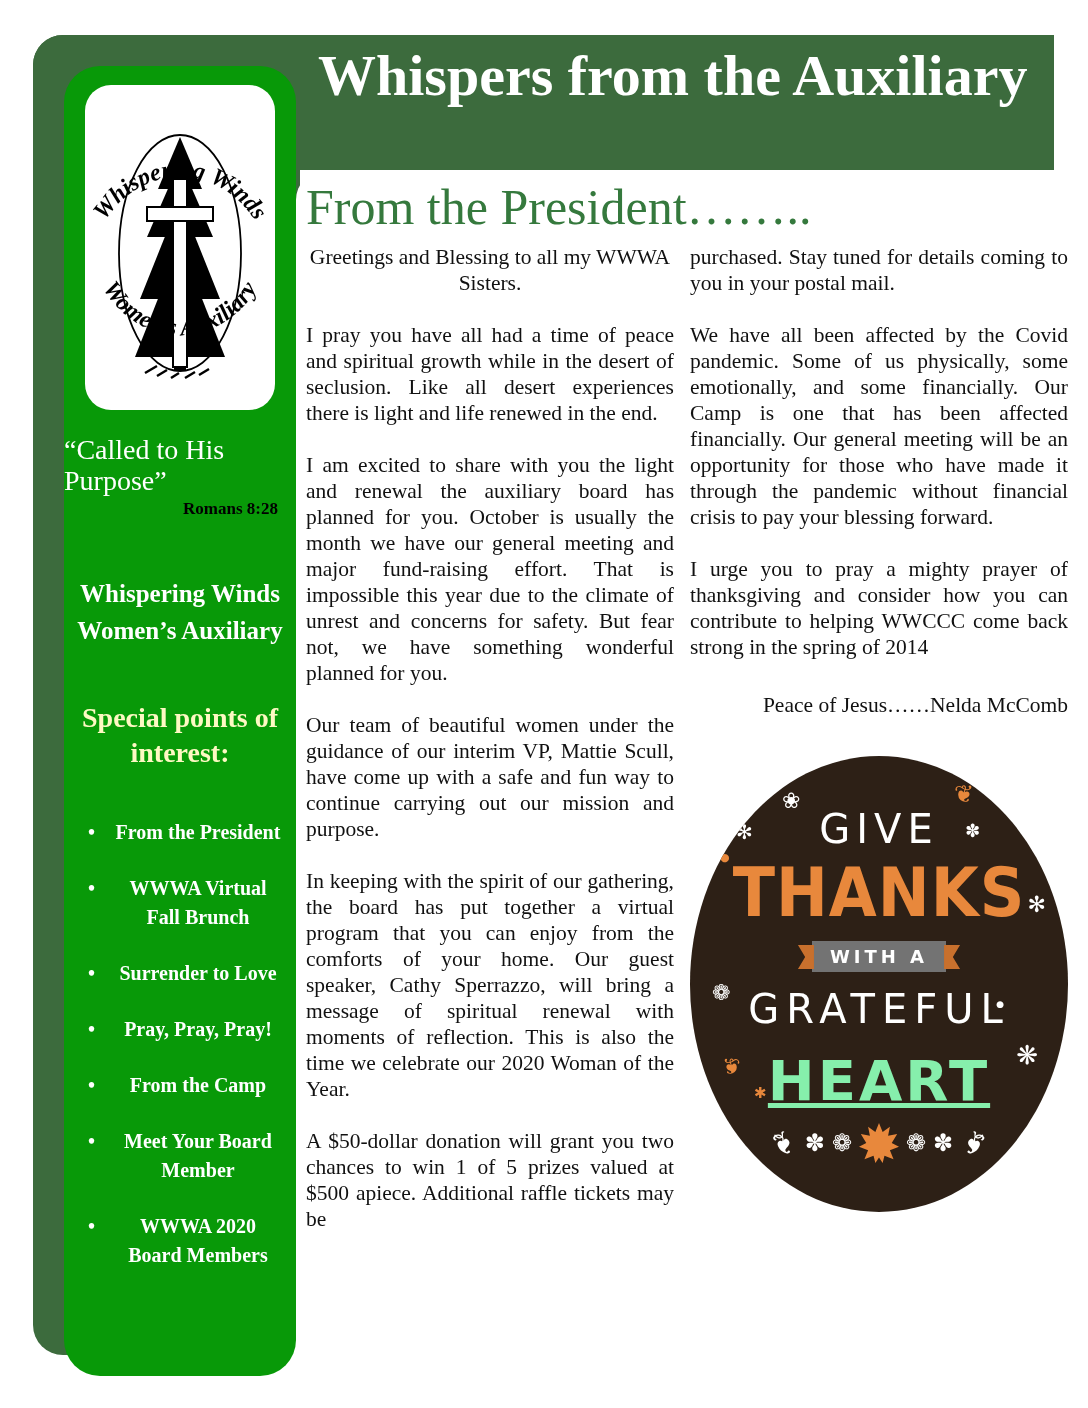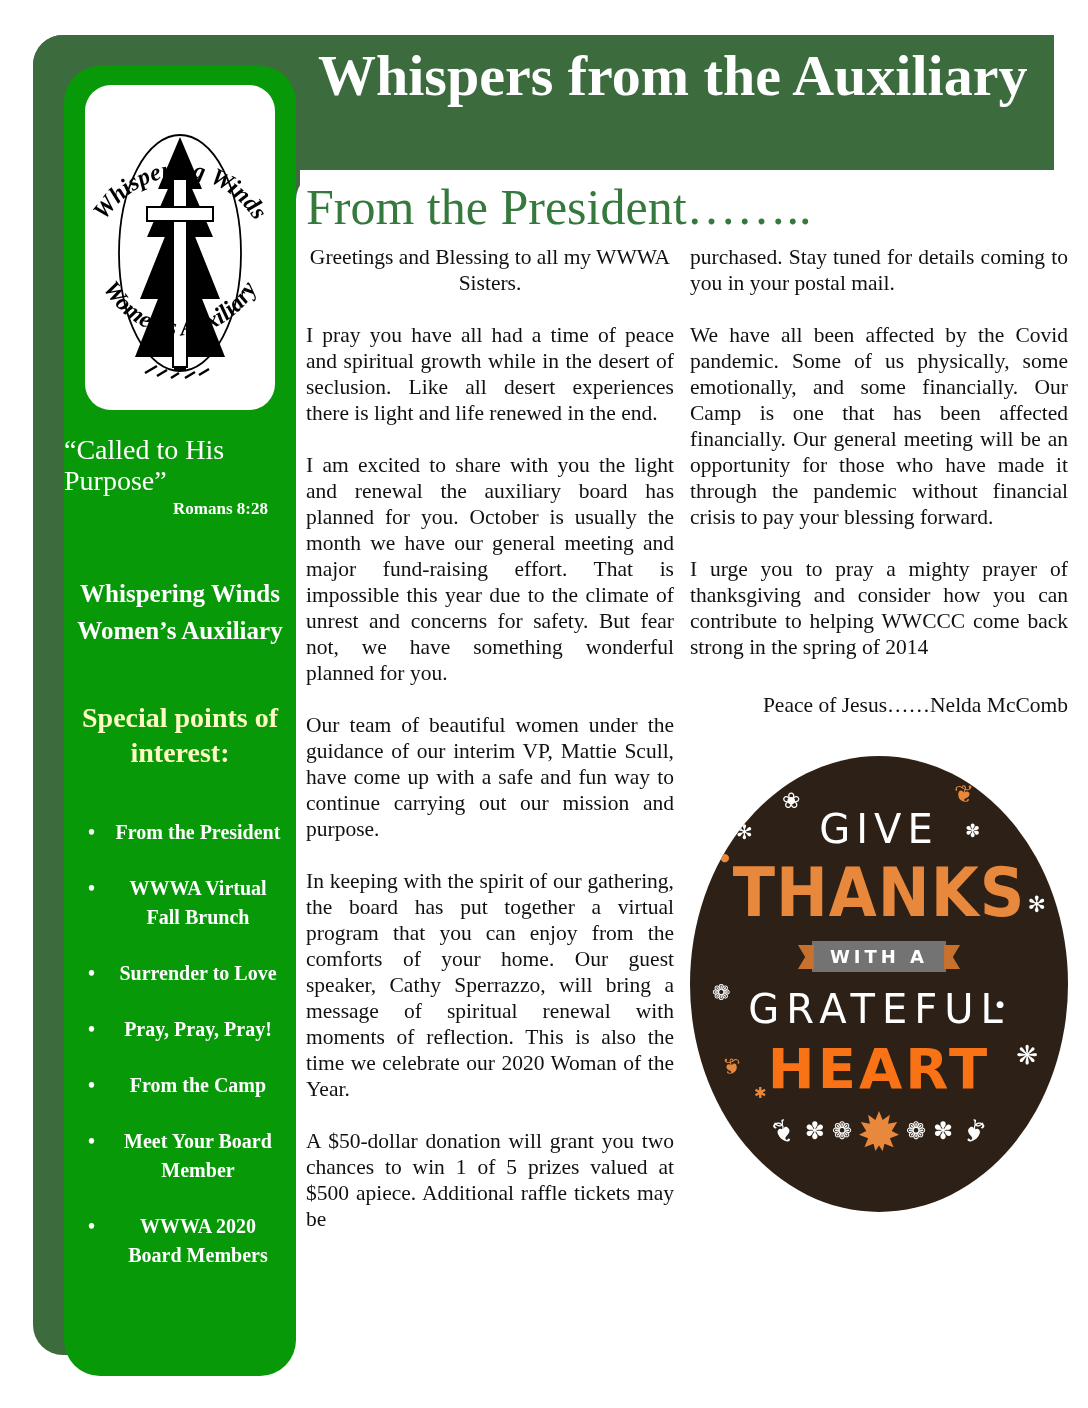--- a/index.html
+++ b/index.html
@@ -16,21 +16,21 @@
   .green-panel{position:absolute;left:64px;top:66px;width:232px;height:1310px;
                background:#089908;border-radius:36px;box-sizing:border-box;}
   
   .header-text{position:absolute;left:318px;top:46px;width:726px;color:#fff;}
   .nl-title{font-size:58px;line-height:1.05;font-weight:700;letter-spacing:0px;white-space:nowrap;}
   .vol-row{display:flex;justify-content:space-between;margin-top:11px;
            font-family:"DejaVu Sans",sans-serif;font-weight:bold;font-size:15px;letter-spacing:5px;}
   
   .logo-card{width:190px;height:325px;background:#fff;border-radius:26px;margin:19px auto 0;}
   .sb-quote{margin-top:24px;color:#fff;font-weight:normal;font-size:28px;line-height:1.12;}
-  .sb-quote-ref{text-align:right;padding-right:28px;color:#ffffff;font-weight:bold;font-size:17px;margin-top:2px;}
+  .sb-quote-ref{text-align:right;padding-right:18px;color:#000000;font-weight:bold;font-size:17px;margin-top:2px;}
   .sb-org{margin-top:56px;text-align:center;color:#fff;font-weight:bold;font-size:25px;line-height:1.5;}
   .sb-special{margin-top:50px;text-align:center;color:#fef9c3;font-weight:bold;font-size:28px;line-height:1.25;}
   .sb-bullets{margin:48px 0 0;padding:0 14px 0 24px;list-style:none;display:flex;flex-direction:column;gap:27px;}
   .sb-bullets li{display:flex;color:#fff;font-weight:bold;font-size:20px;line-height:1.45;}
   .sb-bullets .dot{width:26px;flex:0 0 26px;}
   .sb-bullets .btxt{flex:1;text-align:center;}
   
   .art-heading{margin:2px 0 12px;font-weight:400;font-size:50px;line-height:1.0;color:#35793d;}
   .cols{display:flex;gap:16px;}
   .col1{width:368px;} .col2{width:378px;}
@@ -43,21 +43,21 @@
           padding-top:50px;box-sizing:border-box;color:#fff;
           font-family:"DejaVu Sans",sans-serif;overflow:hidden;}
   .t-give{font-size:40px;letter-spacing:6px;}
   .t-thanks{font-size:62px;font-weight:bold;color:#e8883c;letter-spacing:1px;transform:scaleY(1.08);margin-top:4px;}
   .t-ribbon{margin-top:12px;background:#737373;color:#fff;font-size:18px;font-weight:bold;
             letter-spacing:4px;padding:5px 18px;position:relative;}
   .t-ribbon::before,.t-ribbon::after{content:"";position:absolute;top:4px;width:16px;height:24px;background:#c8702d;}
   .t-ribbon::before{left:-14px;clip-path:polygon(0 0,100% 0,100% 100%,0 100%,45% 50%);}
   .t-ribbon::after{right:-14px;clip-path:polygon(0 0,100% 0,55% 50%,100% 100%,0 100%);}
   .t-grateful{font-size:40px;letter-spacing:7px;margin-top:14px;}
-  .t-heart{font-size:56px;font-weight:bold;color:#f97316;letter-spacing:3px;margin-top:4px;}
+  .t-heart{font-size:56px;font-weight:bold;color:#86efac;letter-spacing:3px;margin-top:16px;text-decoration:underline;}
   .t-wreath{margin-top:8px;display:flex;align-items:center;gap:7px;font-size:24px;}
   .t-wreath .wl{transform:rotate(55deg);font-size:34px;}
   .t-wreath .wr{transform:rotate(-55deg) scaleX(-1);font-size:34px;}
   .deco{position:absolute;line-height:1;}
   .orange{color:#e8883c;}
 </style>
 </head>
 <body>
 
 <div class="page">

